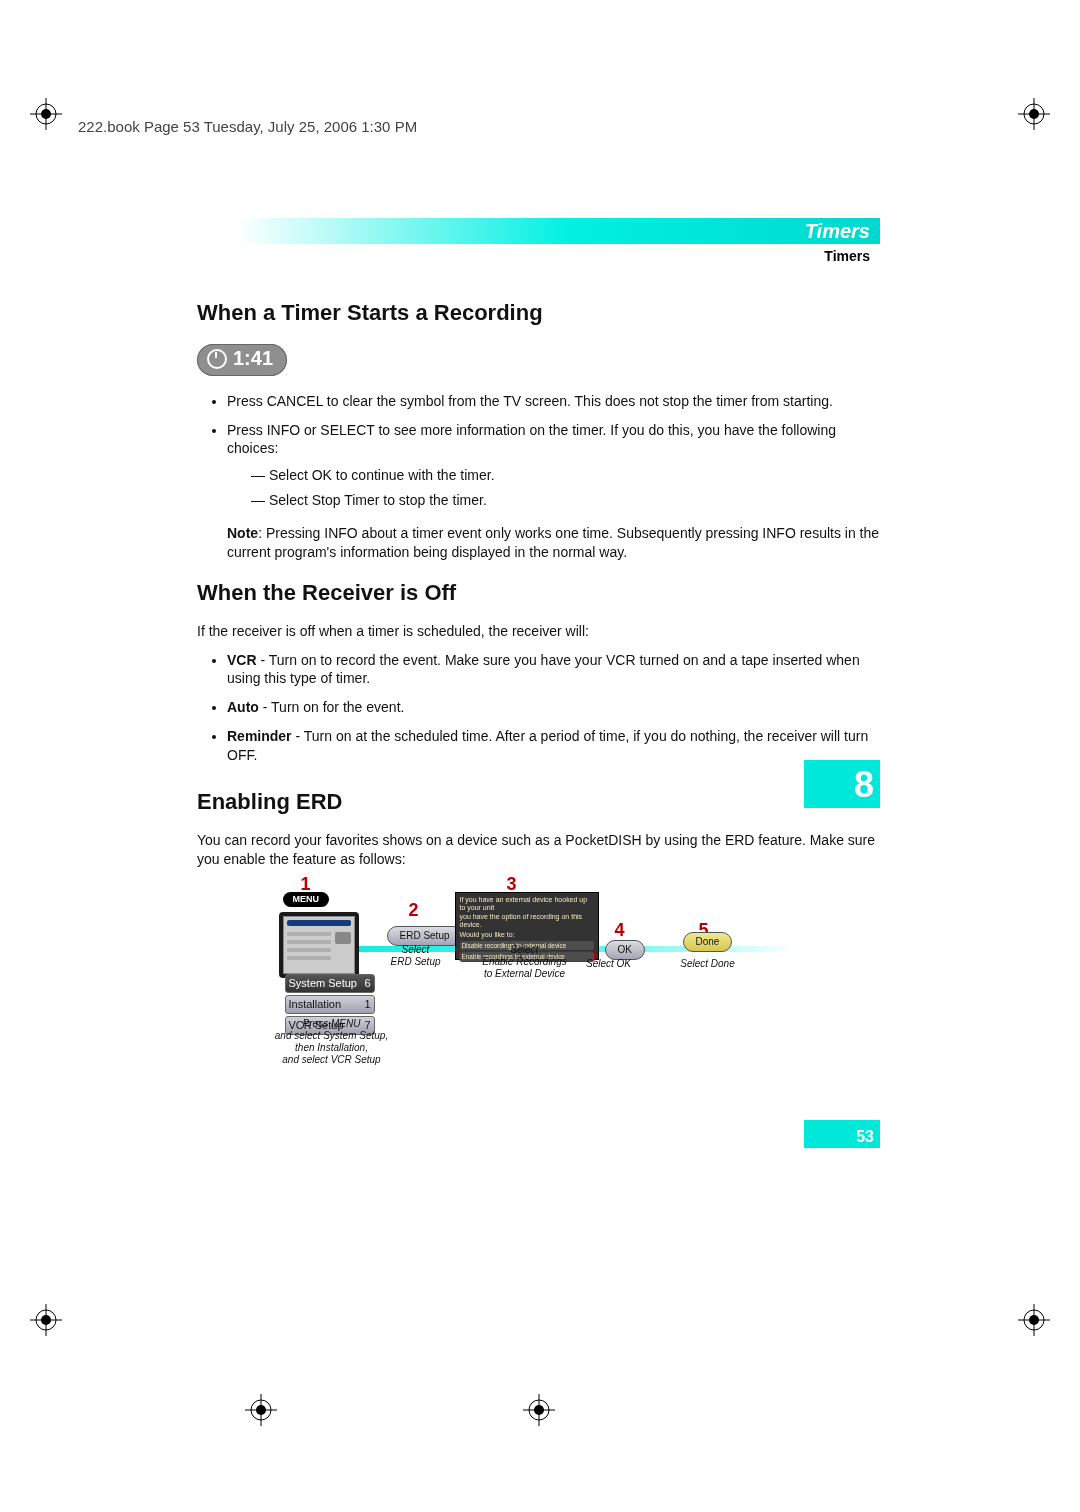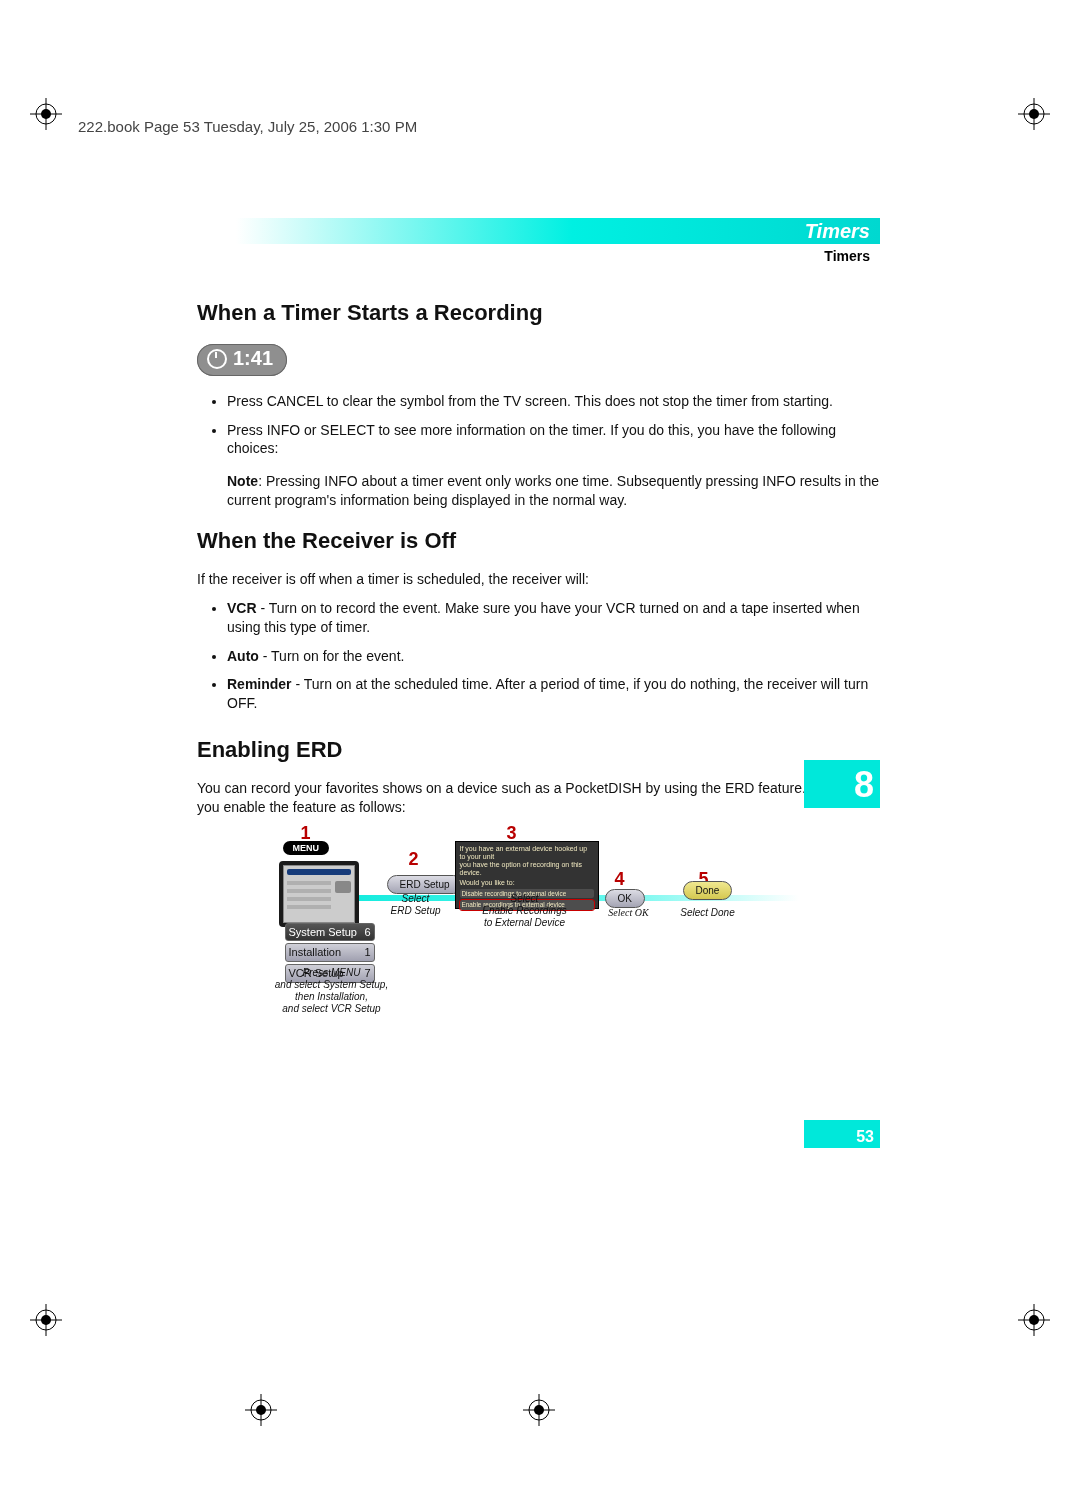--- a/index.html
+++ b/index.html
@@ -238,21 +238,21 @@
     font-style: italic;
     text-align: center;
     font-size: 10px;
     line-height: 1.2;
     color: #111;
     width: 120px;
   }
   .cap1 { top: 140px; left: -12px; width: 130px; }
   .cap2 { top: 66px;  left: 102px; width: 70px; }
   .cap3 { top: 66px;  left: 186px; width: 120px; }
-  .cap4 { top: 80px;  left: 320px; width: 60px; font-family: Liberation Serif, serif; }
+  .cap4 { top: 80px;  left: 300px; width: 60px; }
   .cap5 { top: 80px;  left: 394px; width: 70px; }
 </style>
 </head>
 <body>
 
 <div class="crop-mark cm-tl"><svg viewBox="0 0 32 32">
       <circle cx="16" cy="16" r="10" fill="none" stroke="#000"></circle>
       <circle cx="16" cy="16" r="5" fill="#000"></circle>
       <line x1="16" y1="0" x2="16" y2="32" stroke="#000"></line>
       <line x1="0" y1="16" x2="32" y2="16" stroke="#000"></line>
@@ -303,20 +303,24 @@
     <div class="timer-badge">
       <span class="clock"></span>
       <span>1:41</span>
     </div>
   </div>
 
   <ul class="bullets">
     <li>Press CANCEL to clear the symbol from the TV screen. This does not stop the timer from starting.</li>
     <li>
       <span>Press INFO or SELECT to see more information on the timer. If you do this, you have the following choices:</span>
+      <ul class="dashes">
+        <li>Select OK to continue with the timer.</li>
+        <li>Select Stop Timer to stop the timer.</li>
+      </ul>
     </li>
   </ul>
 
   <p class="note-block">
     <span class="bold">Note</span><span>: Pressing INFO about a timer event only works one time. Subsequently pressing INFO results in the current program's information being displayed in the normal way.</span>
   </p>
 
   <h2 class="section" style="margin-top:16px">When the Receiver is Off</h2>
   <p style="margin:0 0 10px 0">If the receiver is off when a timer is scheduled, the receiver will:</p>
   <ul class="bullets">

